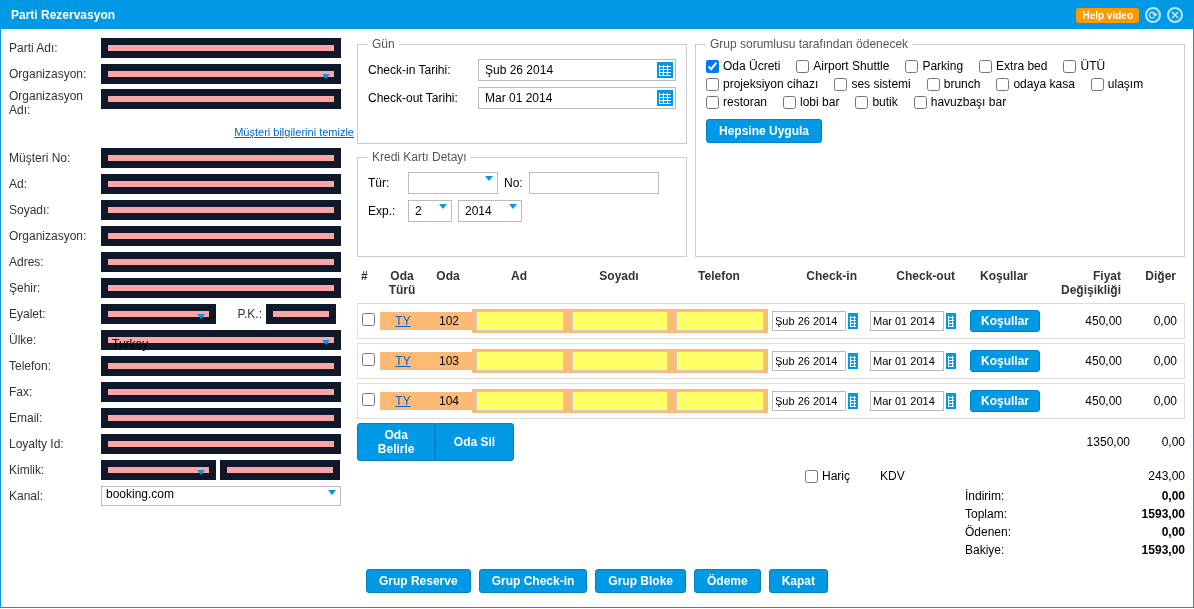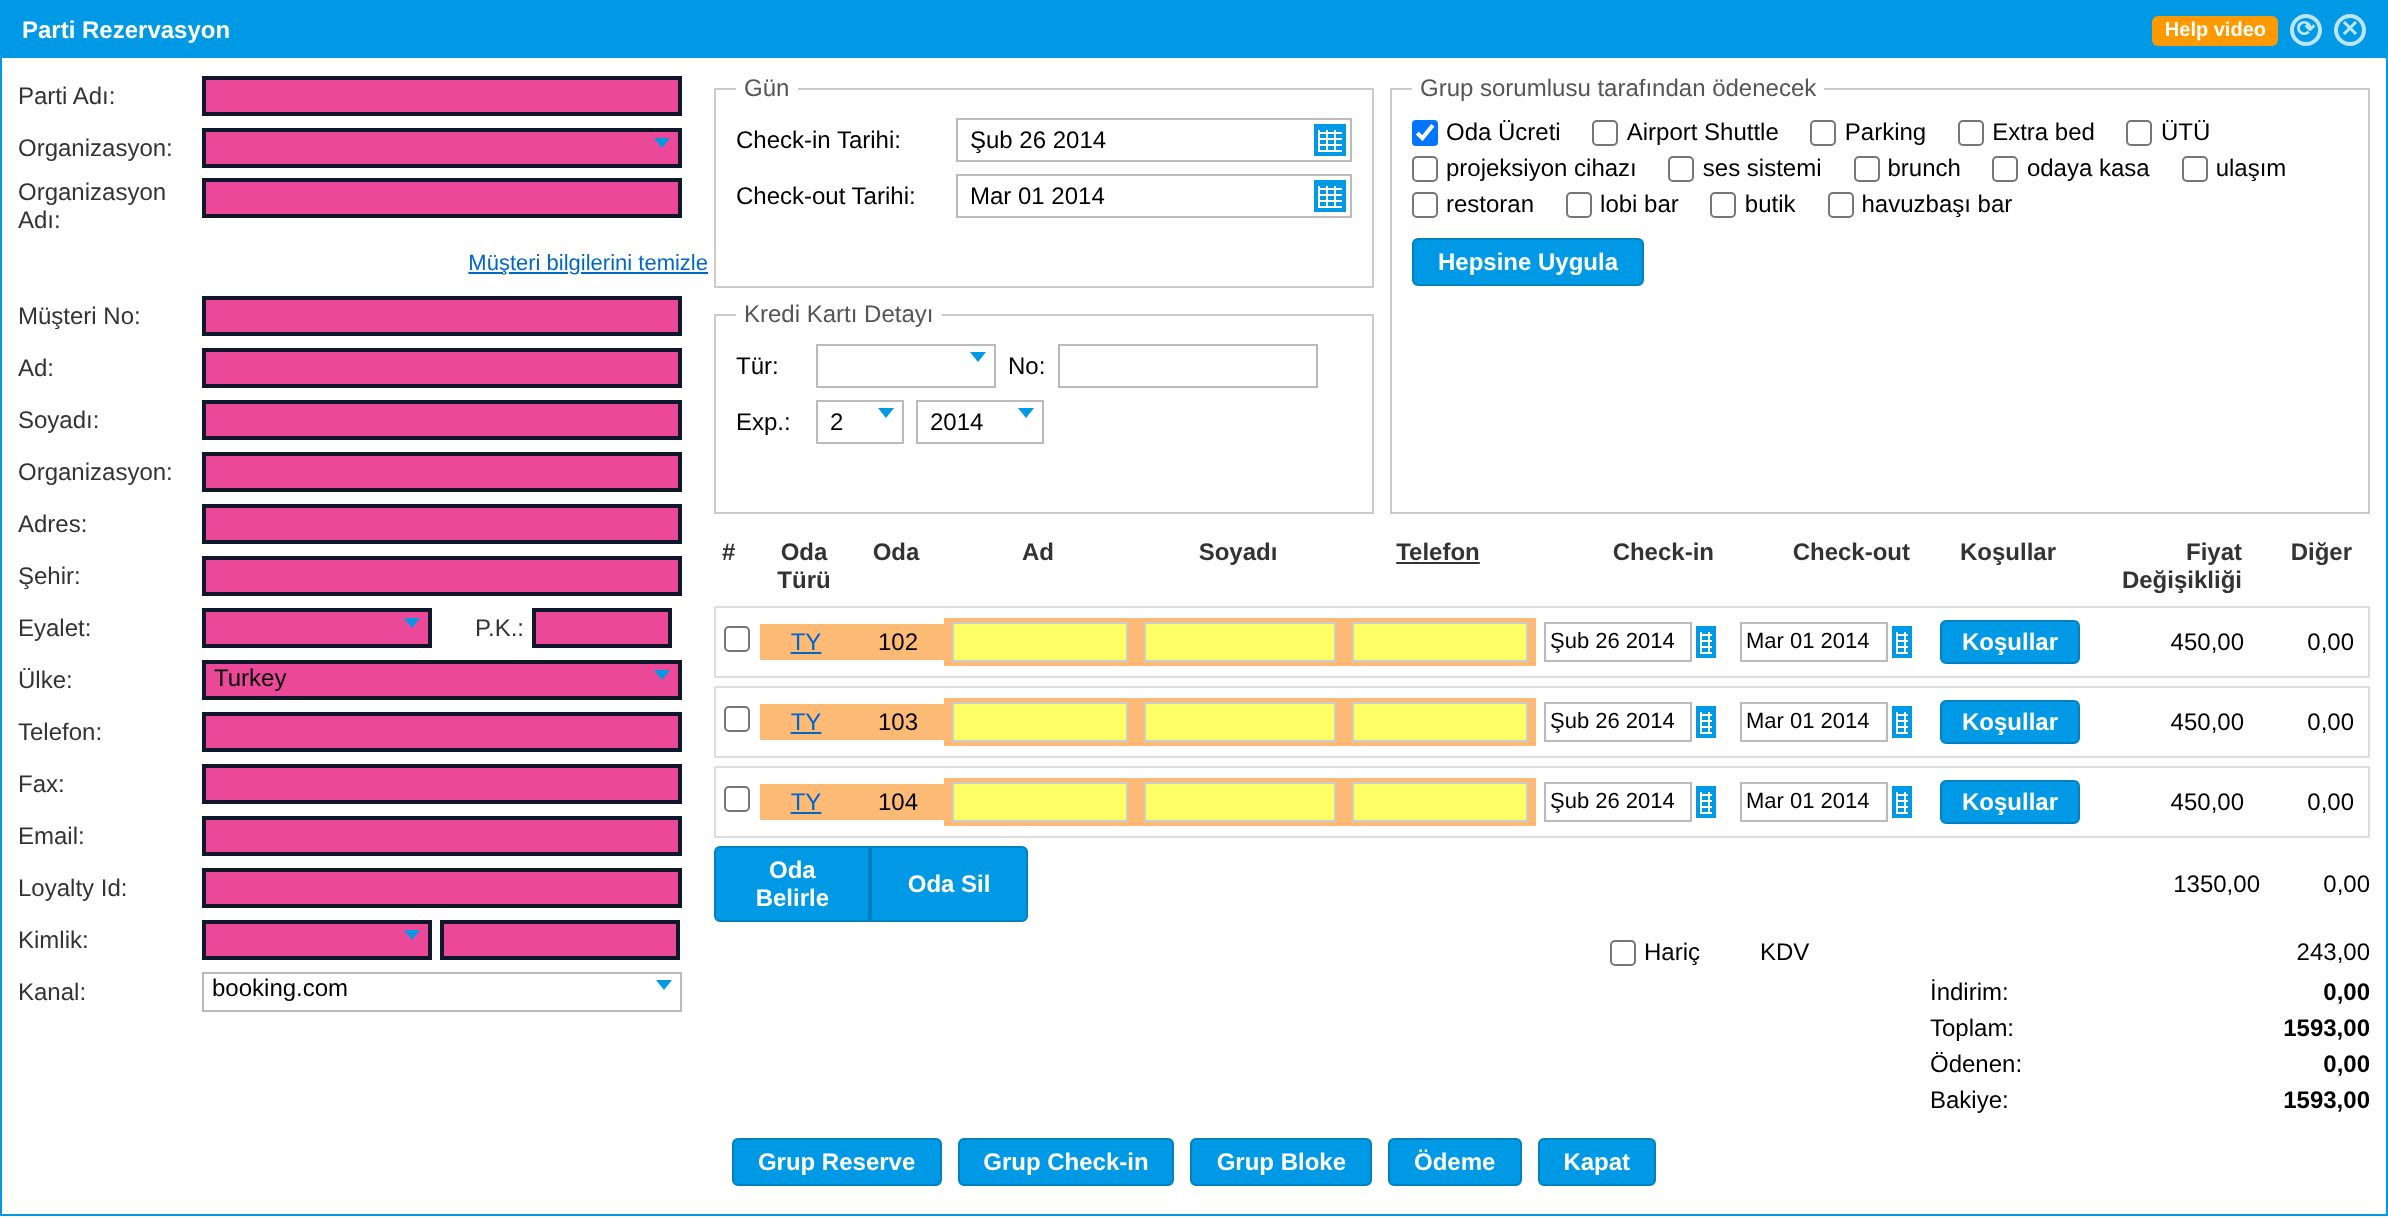--- a/index.html
+++ b/index.html
@@ -8,21 +8,21 @@
 .titlebar { background: #0099e5; color: #fff; padding: 6px 10px; display: flex; justify-content: space-between; align-items: center; font-size: 13px; font-weight: bold; }
 .titlebar-right { display: flex; align-items: center; gap: 6px; }
 .help-video { background: #ff9900; color: #fff; padding: 2px 6px; border-radius: 3px; font-size: 10px; font-weight: bold; cursor: pointer; }
 .win-icon { width: 16px; height: 16px; border: 2px solid #bde5fa; border-radius: 50%; display: inline-flex; align-items: center; justify-content: center; color: #bde5fa; font-size: 11px; cursor: pointer; line-height: 1; }
 .content { padding: 8px; display: flex; flex-direction: column; gap: 6px; }
 .top-area { display: flex; gap: 3px; }
 .left-form { width: 345px; }
 .form-row { display: flex; align-items: center; margin-bottom: 4px; min-height: 22px; }
 .form-label { width: 92px; color: #333; font-size: 12px; }
 .form-label2 { width: 50px; color: #333; font-size: 12px; }
-.form-input { background: #ec4899; border: 2px solid #0f172a; height: 20px; padding: 0 4px; }
+.form-input { background: #fca5a5; border: 7px solid #0f172a; height: 20px; padding: 0 4px; }
 .form-input.wide { width: 240px; }
 .form-input.w150 { width: 115px; }
 .form-input.select { position: relative; }
 .dropdown-arrow { position: absolute; right: 4px; top: 3px; width: 0; height: 0; border-left: 4px solid transparent; border-right: 4px solid transparent; border-top: 5px solid #0099e5; }
 .clear-link { color: #0066cc; text-decoration: underline; font-size: 11px; margin-left: auto; cursor: pointer; }
 .white-input { background: #fff; border: 1px solid #bbb; height: 20px; padding: 0 4px; }
 .right-area { flex: 1; display: flex; flex-direction: column; gap: 6px; }
 .right-top { display: flex; gap: 8px; }
 fieldset { border: 1px solid #ccc; padding: 8px 10px 28px; }
 legend { color: #555; padding: 0 4px; font-size: 12px; }
@@ -40,21 +40,21 @@
 .check-item { display: flex; align-items: center; gap: 4px; }
 .check-item input { width: 13px; height: 13px; }
 .btn { background: #0099e5; color: #fff; border: 1px solid #0080c0; padding: 4px 12px; border-radius: 3px; cursor: pointer; font-size: 12px; font-weight: bold; }
 .table-header { display: flex; padding: 4px 0; font-weight: bold; color: #333; }
 .th, .td { padding: 2px 4px; }
 .col-check { width: 22px; }
 .col-odaturu { width: 46px; text-align: center; }
 .col-oda { width: 46px; text-align: center; }
 .col-ad { width: 96px; text-align: center; }
 .col-soyadi { width: 104px; text-align: center; }
-.col-telefon { width: 96px; text-align: center; text-decoration: underline; }
+.col-telefon { width: 96px; text-align: center; }
 .col-checkin { width: 98px; text-align: right; padding-right: 8px; }
 .col-checkout { width: 98px; text-align: right; padding-right: 8px; }
 .col-kosullar { width: 82px; text-align: center; }
 .col-fiyat { width: 80px; text-align: right; }
 .col-diger { width: 55px; text-align: right; }
 .table-row { display: flex; align-items: center; padding: 4px 0; border: 1px solid #ddd; margin-bottom: 4px; }
 .row-highlight { background: #fdba74; }
 .row-input { background: #ffff66; border: 1px solid #ccc; height: 20px; width: 100%; }
 .date-cell { display: flex; align-items: center; gap: 2px; background: #fff; }
 .date-cell input { border: 1px solid #bbb; height: 20px; width: 74px; padding: 0 2px; font-size: 11px; }

